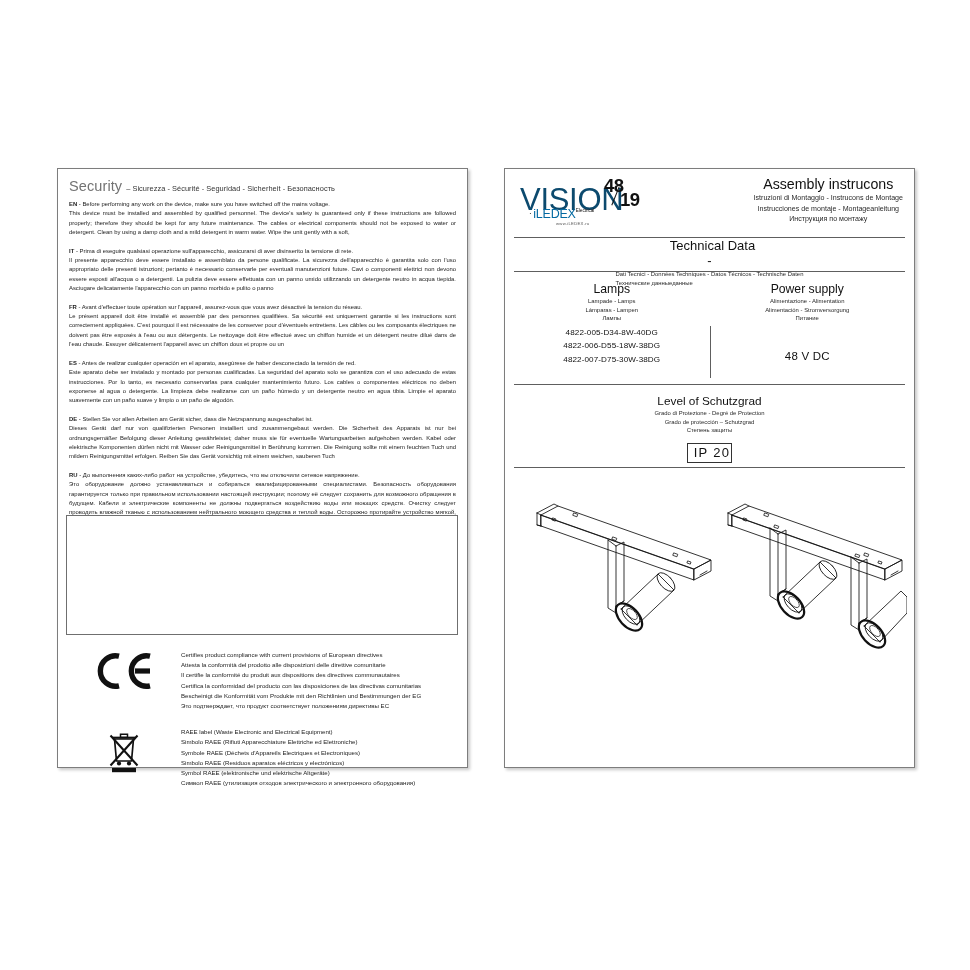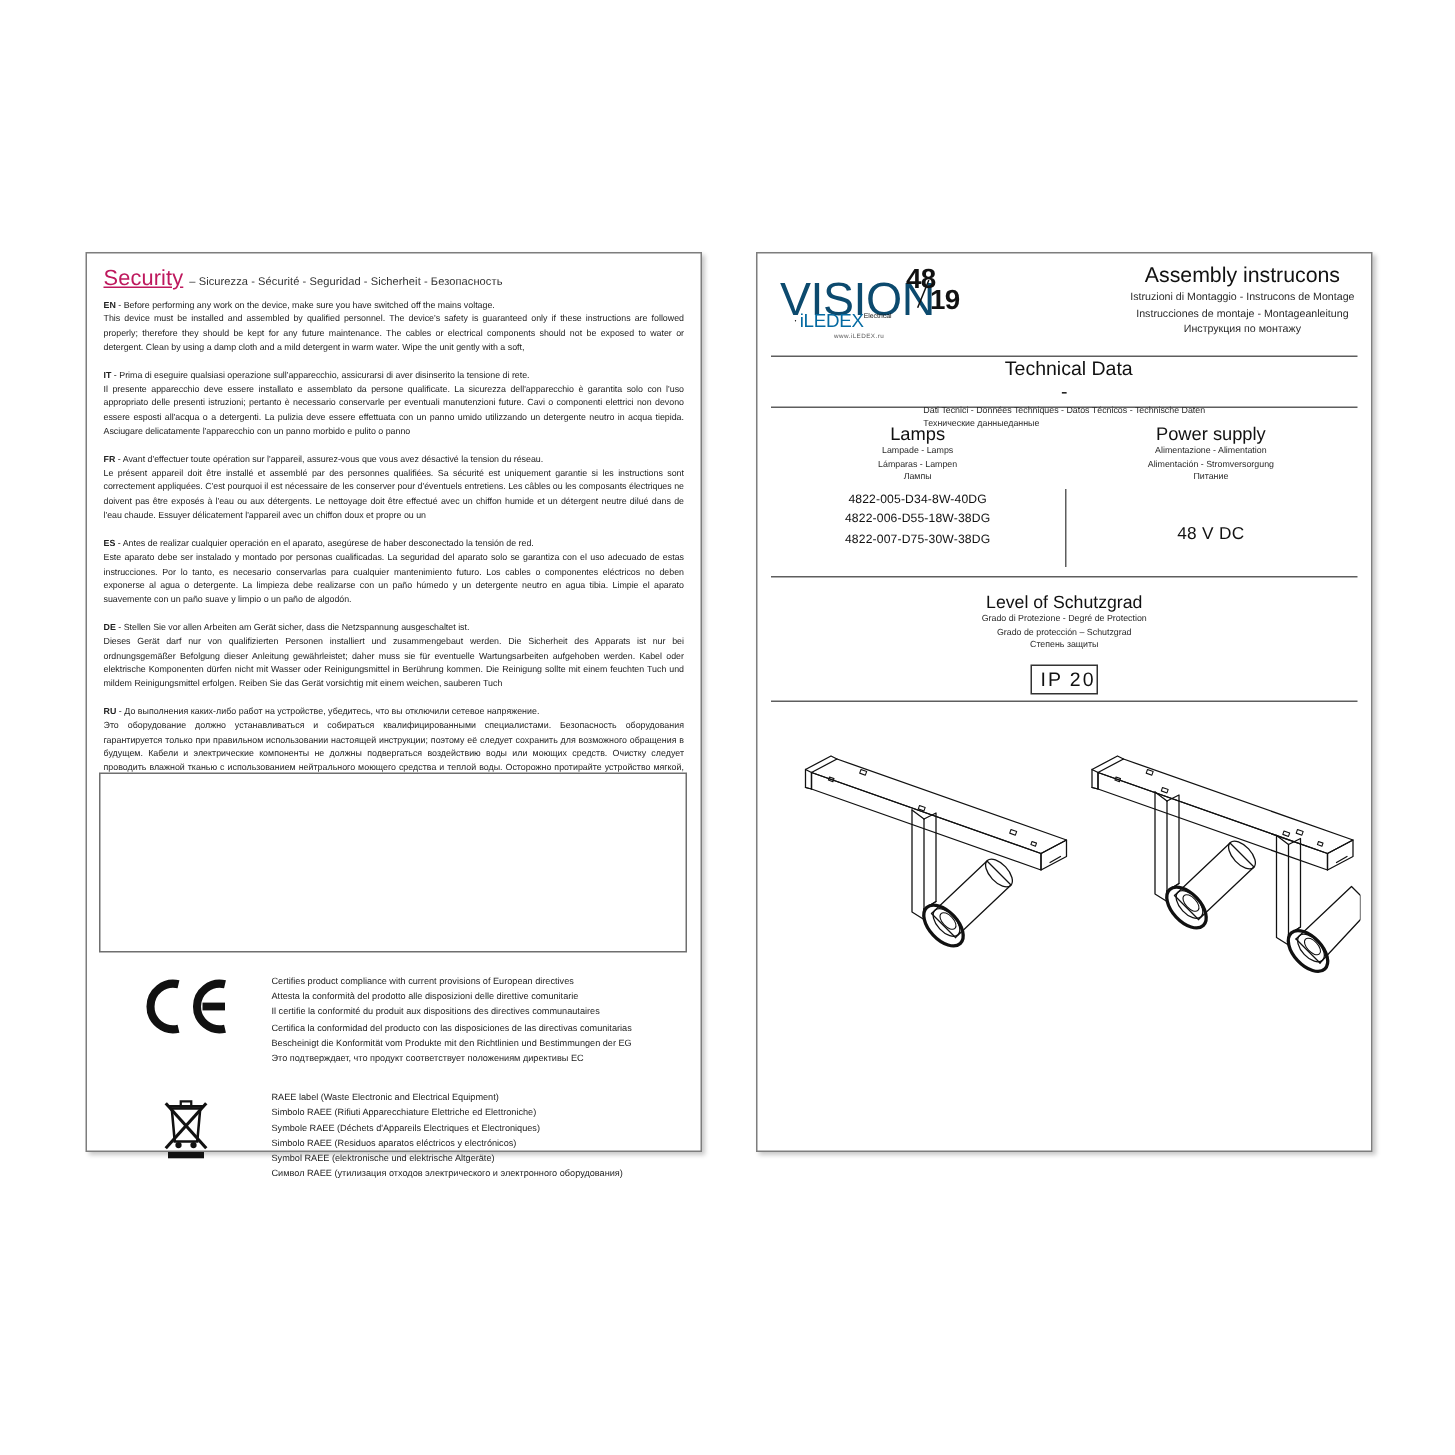--- a/index.html
+++ b/index.html
@@ -53,22 +53,21 @@
   .sec-title-row {
     display: flex;
     align-items: baseline;
     white-space: nowrap;
     margin-bottom: 6px;
   }
   .sec-title {
     font-size: 14.5px;
     font-weight: 400;
     letter-spacing: 0.1px;
-    color: #be185d;
-    text-decoration: underline;
+    color: #737373;
   }
   .sec-title-langs {
     font-size: 7.4px;
     color: #333;
     margin-left: 4px;
     letter-spacing: 0.05px;
   }
 
   .lang-block {
     margin-bottom: 9px;

